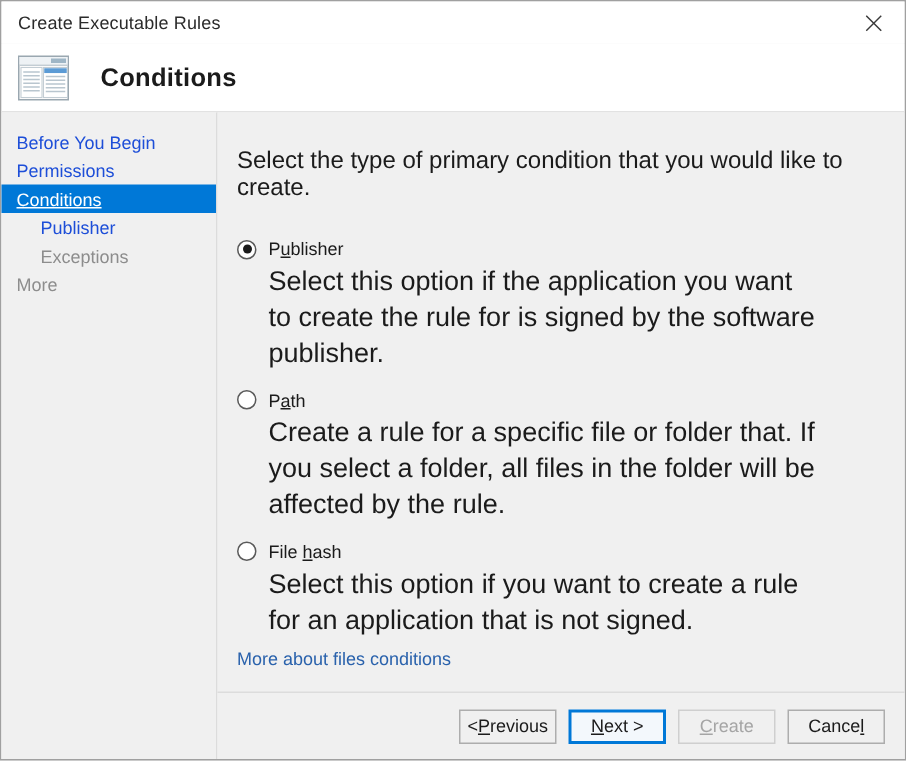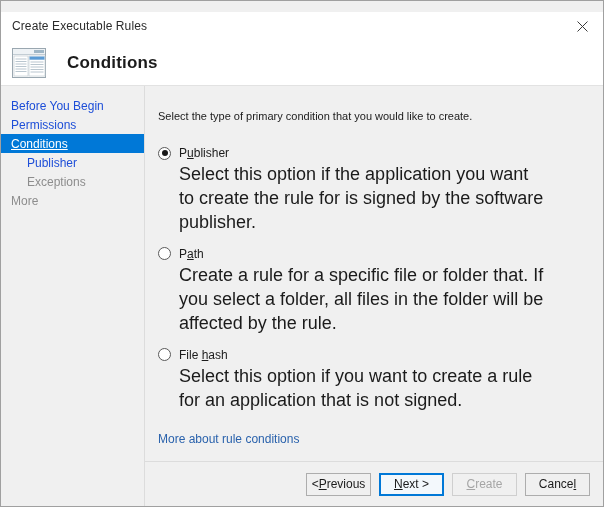--- a/index.html
+++ b/index.html
@@ -28,21 +28,20 @@
   
   .titlebar {
     height: 28px;
     min-height: 28px;
     background: #ffffff;
     display: flex;
     align-items: center;
     justify-content: space-between;
     padding-left: 11px;
     box-sizing: border-box;
-    margin-top: 11px;
   }
   .titlebar-text {
     font-size: 12px;
     color: #2b2b2b;
     line-height: 1;
     letter-spacing: 0.1px;
   }
   .close-btn {
     width: 42px;
     height: 27px;
@@ -122,21 +121,21 @@
     background: #f0f0f0;
   }
   .content {
     flex: 1 1 auto;
     padding: 24px 18px 0 13px;
     box-sizing: border-box;
     position: relative;
     min-height: 0;
   }
   .intro {
-    font-size: 11px;
+    font-size: 16px;
     color: #1b1b1b;
     margin: 0 0 24px 0;
   }
 
   .option-group { margin: 0; }
   .option { margin-bottom: 12px; }
   .option-row {
     display: flex;
     align-items: center;
     cursor: default;
@@ -317,21 +316,21 @@
           <div class="option">
             <div class="option-row">
               <span class="radio"></span>
               <span class="option-label"><span>File </span><span class="ak">h</span><span>ash</span></span>
             </div>
             <div class="option-desc">Select this option if you want to create a rule for an application that is not signed.</div>
           </div>
 
         </div>
 
-        <a class="help-link">More about rule conditions</a>
+        <a class="help-link">More about files conditions</a>
       </div>
 
       <div class="footer">
         <button class="btn">
             <span>&lt; </span>
             <span class="ak">P</span>
             <span>revious</span>
           </button>
         <button class="btn focused">
             <span></span>

